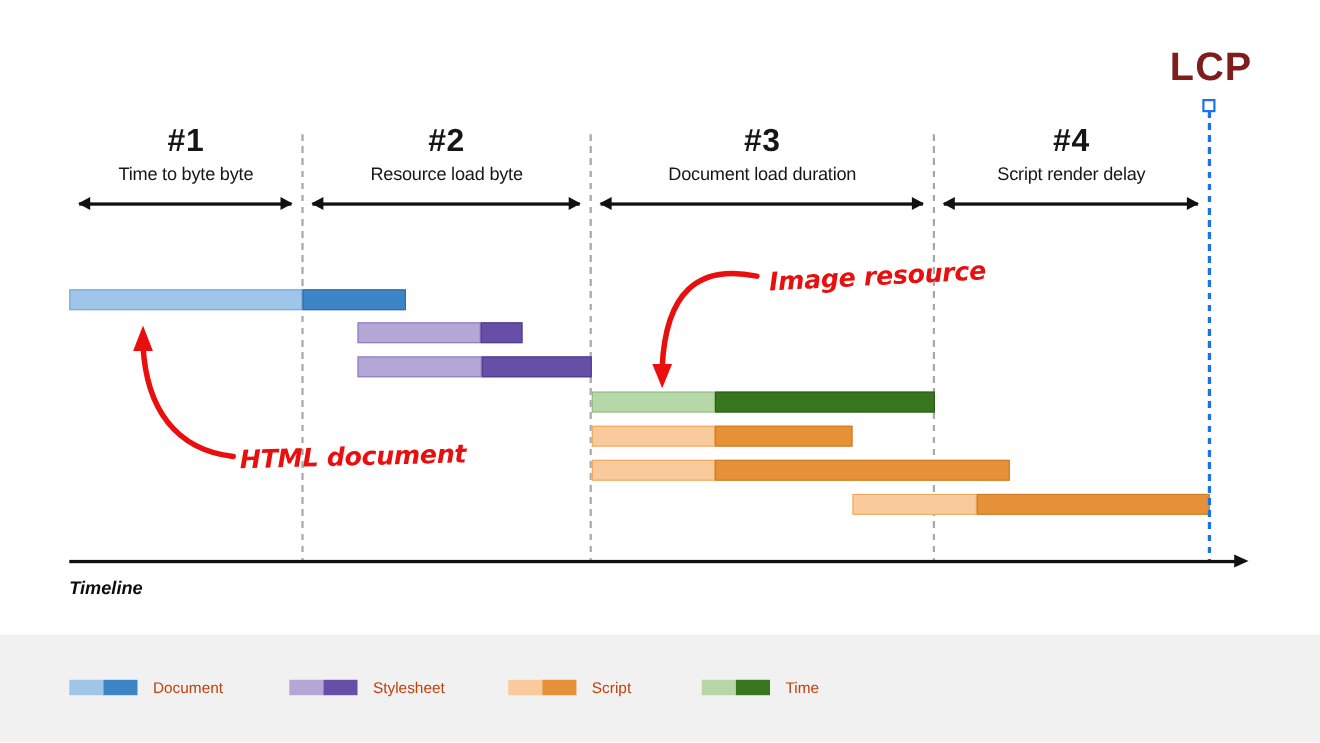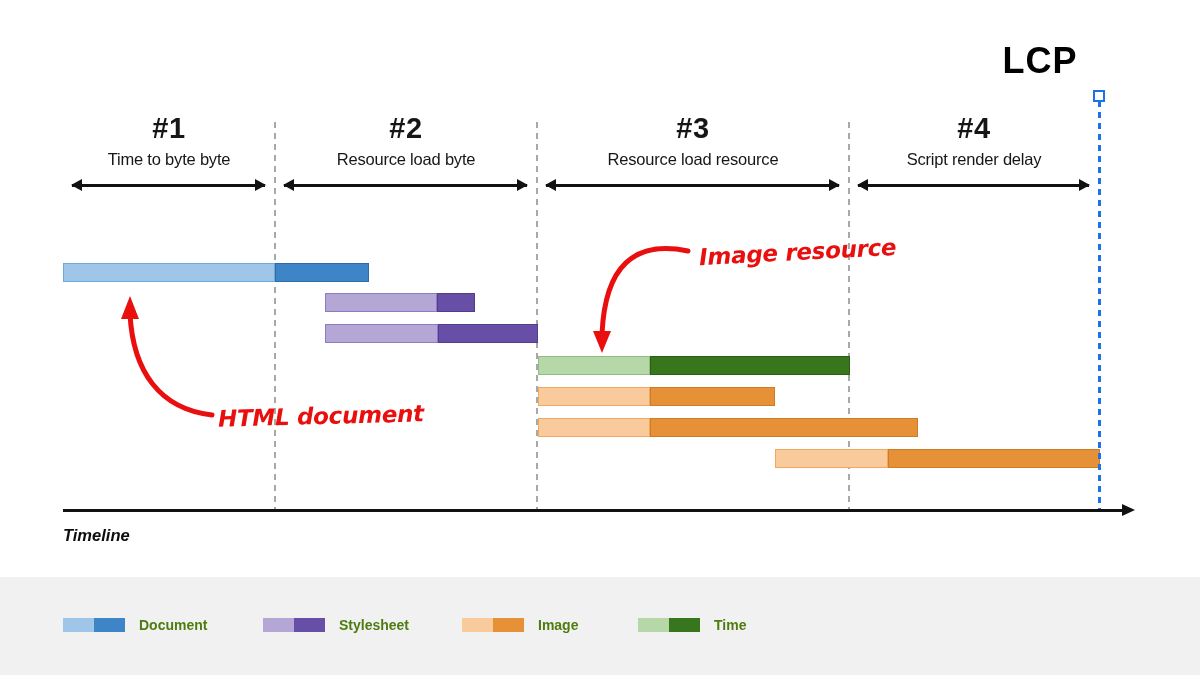--- a/index.html
+++ b/index.html
@@ -13,54 +13,54 @@
   .h-arrow{position:absolute;top:184px;height:2.5px;background:#111;}
   .h-arrow::before{content:"";position:absolute;left:-1px;top:-4.75px;width:0;height:0;
                    border-top:6px solid transparent;border-bottom:6px solid transparent;border-right:11px solid #111;}
   .h-arrow::after{content:"";position:absolute;right:-1px;top:-4.75px;width:0;height:0;
                   border-top:6px solid transparent;border-bottom:6px solid transparent;border-left:11px solid #111;}
   
   .sep{position:absolute;top:122px;width:2px;height:388px;}
   
   #lcp-line{position:absolute;left:1098px;top:101px;width:2.5px;height:409px;}
   #lcp-marker{position:absolute;left:1093px;top:90px;width:8px;height:8px;background:#fff;box-sizing:content-box;}
-  #lcp-title{position:absolute;left:1040px;top:40px;transform:translateX(-50%);
-             font-size:36px;font-weight:700;letter-spacing:1px;color:#000000;text-align:center;}
+  #lcp-title{position:absolute;left:1101px;top:40px;transform:translateX(-50%);
+             font-size:36px;font-weight:700;letter-spacing:1px;color:#7f1d1d;text-align:center;}
   
   .seg{position:absolute;box-sizing:border-box;}
   
   #axis{position:absolute;left:63px;top:509px;width:1062px;height:2.5px;background:#111;}
   #axis::after{content:"";position:absolute;right:-10px;top:-5.25px;width:0;height:0;
                border-top:6.5px solid transparent;border-bottom:6.5px solid transparent;border-left:13px solid #111;}
   #timeline-label{position:absolute;left:63px;top:526px;font-size:16.5px;font-weight:700;color:#0d0d0d;font-style:italic;}
   
   .annot{position:absolute;font-family:"DejaVu Sans",sans-serif;font-style:italic;font-weight:700;
          font-size:23px;letter-spacing:-.3px;white-space:nowrap;}
   #annot-image{left:699px;top:239px;transform:rotate(-3deg);}
   #annot-html{left:218px;top:403px;transform:rotate(-1.5deg);}
   #arrow-overlay{position:absolute;left:0;top:0;pointer-events:none;}
   
   #legend-band{position:absolute;left:0;top:577px;width:1200px;height:98px;}
   .lg-swatch{position:absolute;top:618px;width:31px;height:14px;}
-  .lg-label{position:absolute;top:618px;font-size:14px;font-weight:700;color:#4d7c0f;line-height:15px;white-space:nowrap;}
+  .lg-label{position:absolute;top:618px;font-size:14px;font-weight:400;color:#c2410c;line-height:15px;white-space:nowrap;}
 </style>
 </head>
 <body>
 
 <div id="canvas">
 
   <div id="phases-layer">
       <div class="phase-num" style="left: 169px;">#1</div>
       <div class="phase-label" style="left: 169px;">Time to byte byte</div>
       <div class="h-arrow" style="left: 72px; width: 193px;"></div>
       <div class="phase-num" style="left: 406px;">#2</div>
       <div class="phase-label" style="left: 406px;">Resource load byte</div>
       <div class="h-arrow" style="left: 284px; width: 243px;"></div>
       <div class="phase-num" style="left: 693px;">#3</div>
-      <div class="phase-label" style="left: 693px;">Resource load resource</div>
+      <div class="phase-label" style="left: 693px;">Document load duration</div>
       <div class="h-arrow" style="left: 546px; width: 293px;"></div>
       <div class="phase-num" style="left: 974px;">#4</div>
       <div class="phase-label" style="left: 974px;">Script render delay</div>
       <div class="h-arrow" style="left: 858px; width: 231px;"></div>
     </div>
   <div id="separators-layer">
       <div class="sep" style="left: 274px; background: repeating-linear-gradient(rgb(168, 168, 168) 0px, rgb(168, 168, 168) 6px, transparent 6px, transparent 11px);"></div>
       <div class="sep" style="left: 536px; background: repeating-linear-gradient(rgb(168, 168, 168) 0px, rgb(168, 168, 168) 6px, transparent 6px, transparent 11px);"></div>
       <div class="sep" style="left: 848px; background: repeating-linear-gradient(rgb(168, 168, 168) 0px, rgb(168, 168, 168) 6px, transparent 6px, transparent 11px);"></div>
     </div>
@@ -104,18 +104,18 @@
 
   <div id="legend-band" style="background: rgb(241, 241, 241); top: 577px;">
       <div class="lg-swatch" style="left: 63px; top: 41px; background: rgb(159, 197, 232);"></div>
       <div class="lg-swatch" style="left: 94px; top: 41px; background: rgb(61, 133, 198);"></div>
       <div class="lg-label" style="left: 139px; top: 41px;">Document</div>
       <div class="lg-swatch" style="left: 263px; top: 41px; background: rgb(180, 167, 214);"></div>
       <div class="lg-swatch" style="left: 294px; top: 41px; background: rgb(103, 78, 167);"></div>
       <div class="lg-label" style="left: 339px; top: 41px;">Stylesheet</div>
       <div class="lg-swatch" style="left: 462px; top: 41px; background: rgb(249, 203, 156);"></div>
       <div class="lg-swatch" style="left: 493px; top: 41px; background: rgb(230, 145, 56);"></div>
-      <div class="lg-label" style="left: 538px; top: 41px;">Image</div>
+      <div class="lg-label" style="left: 538px; top: 41px;">Script</div>
       <div class="lg-swatch" style="left: 638px; top: 41px; background: rgb(182, 215, 168);"></div>
       <div class="lg-swatch" style="left: 669px; top: 41px; background: rgb(56, 118, 29);"></div>
       <div class="lg-label" style="left: 714px; top: 41px;">Time</div>
     </div>
 </div>
 
 </body></html>

